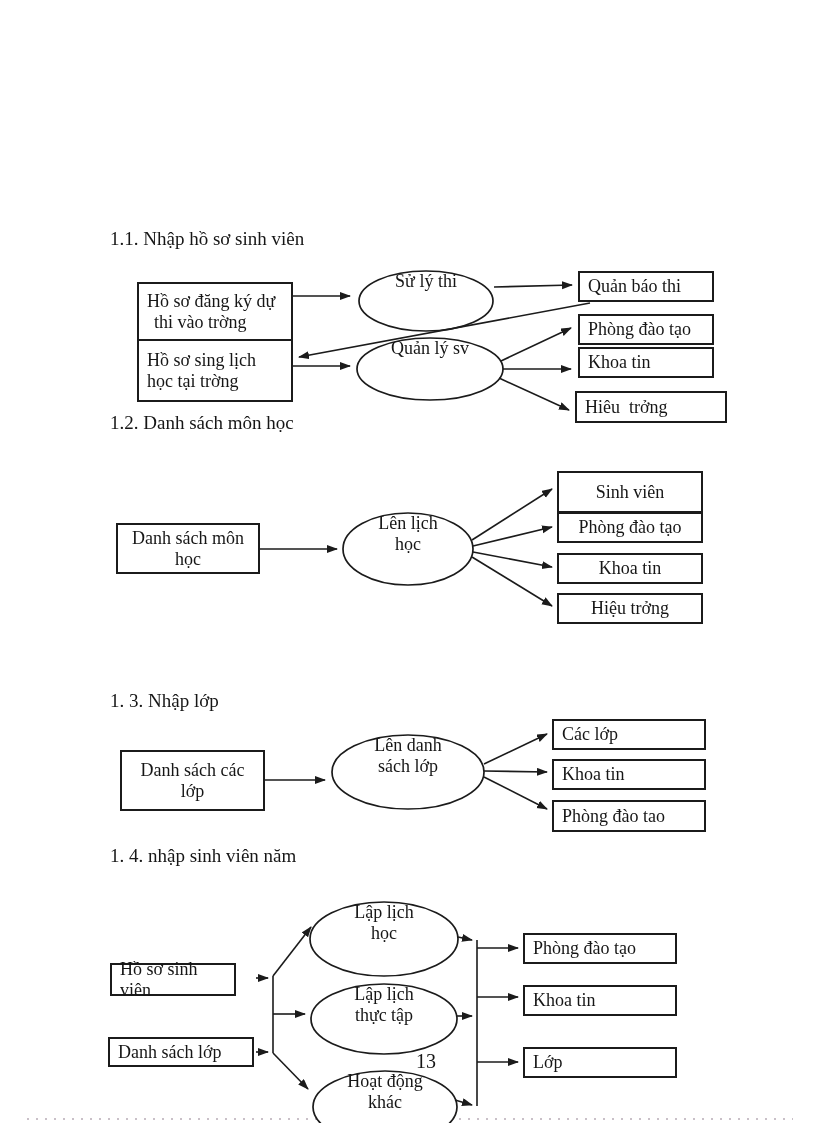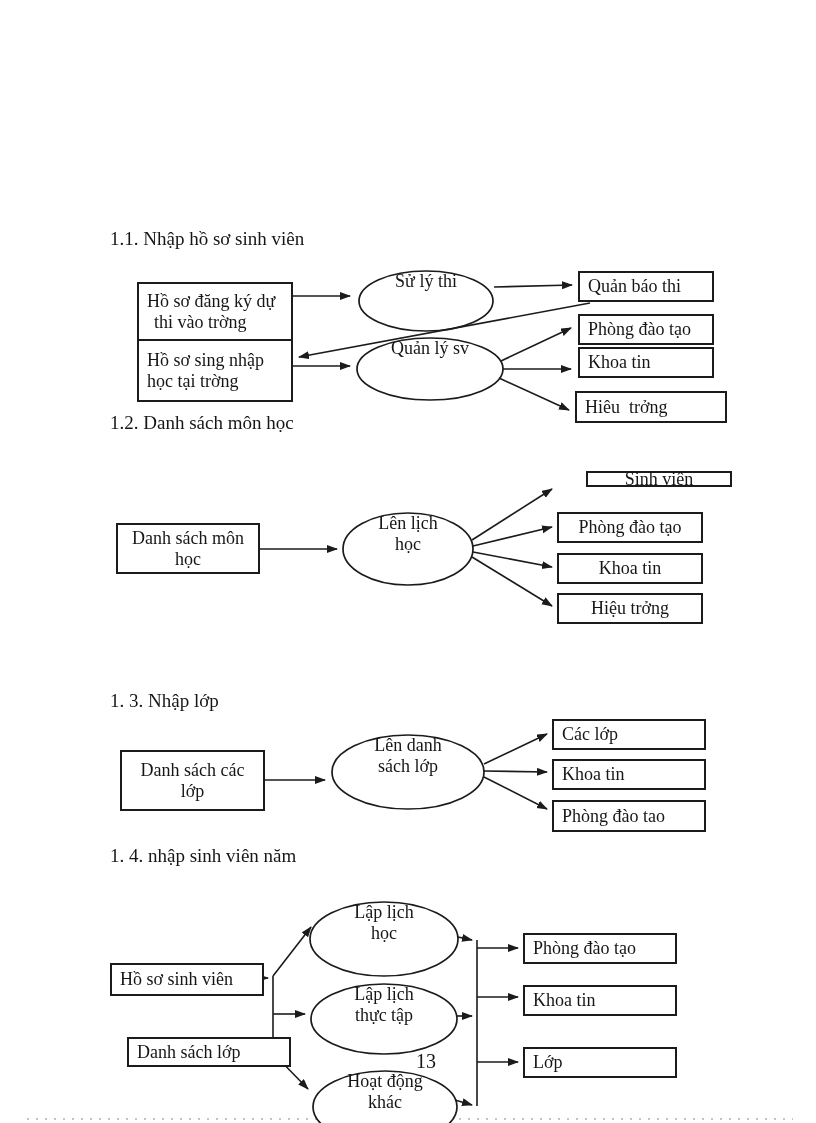--- a/index.html
+++ b/index.html
@@ -93,21 +93,21 @@
     </g>
   </svg>
 
   <div class="stitle" style="left:110px;top:228px">1.1. Nhập hồ sơ sinh viên</div>
 
   <div class="box left" style="left:137px;top:282px;width:156px;height:59px">
     <span>Hồ sơ đăng ký dự</span>
     <span class="indent2">thi vào trờng</span>
   </div>
   <div class="box left" style="left:137px;top:339px;width:156px;height:63px">
-    <span>Hồ sơ sing nhập</span>
+    <span>Hồ sơ sing lịch</span>
     <span>học tại trờng</span>
   </div>
 
   <div class="elabel" style="left:359px;top:271px;width:134px;height:60px">
     <span>Sử lý thi</span>
   </div>
   <div class="elabel" style="left:357px;top:338px;width:146px;height:62px">
     <span>Quản lý sv</span>
   </div>
 
@@ -129,21 +129,21 @@
   <div class="box center" style="left:116px;top:523px;width:144px;height:51px">
     <span>Danh sách môn</span>
     <span>học</span>
   </div>
 
   <div class="elabel" style="left:343px;top:513px;width:130px;height:72px">
     <span>Lên lịch</span>
     <span>học</span>
   </div>
 
-  <div class="box center" style="left:586px;top:471px;width:146px;height:16px">
+  <div class="box center" style="left:557px;top:471px;width:146px;height:42px">
     <span>Sinh viên</span>
   </div>
   <div class="box center" style="left:557px;top:512px;width:146px;height:31px">
     <span>Phòng đào tạo</span>
   </div>
   <div class="box center" style="left:557px;top:553px;width:146px;height:31px">
     <span>Khoa tin</span>
   </div>
   <div class="box center" style="left:557px;top:593px;width:146px;height:31px">
     <span>Hiệu trởng</span>
@@ -166,24 +166,24 @@
   </div>
   <div class="box left" style="left:552px;top:759px;width:154px;height:31px">
     <span>Khoa tin</span>
   </div>
   <div class="box left" style="left:552px;top:800px;width:154px;height:32px">
     <span>Phòng đào tao</span>
   </div>
 
   <div class="stitle" style="left:110px;top:845px">1. 4. nhập sinh viên năm</div>
 
-  <div class="box left" style="left:110px;top:963px;width:154px;height:33px">
+  <div class="box left" style="left:110px;top:963px;width:126px;height:33px">
     <span>Hồ sơ sinh viên</span>
   </div>
-  <div class="box left" style="left:127px;top:1037px;width:164px;height:30px">
+  <div class="box left" style="left:108px;top:1037px;width:146px;height:30px">
     <span>Danh sách lớp</span>
   </div>
 
   <div class="elabel" style="left:310px;top:902px;width:148px;height:74px">
     <span>Lập lịch</span>
     <span>học</span>
   </div>
   <div class="elabel" style="left:311px;top:984px;width:146px;height:70px">
     <span>Lập lịch</span>
     <span>thực tập</span>

